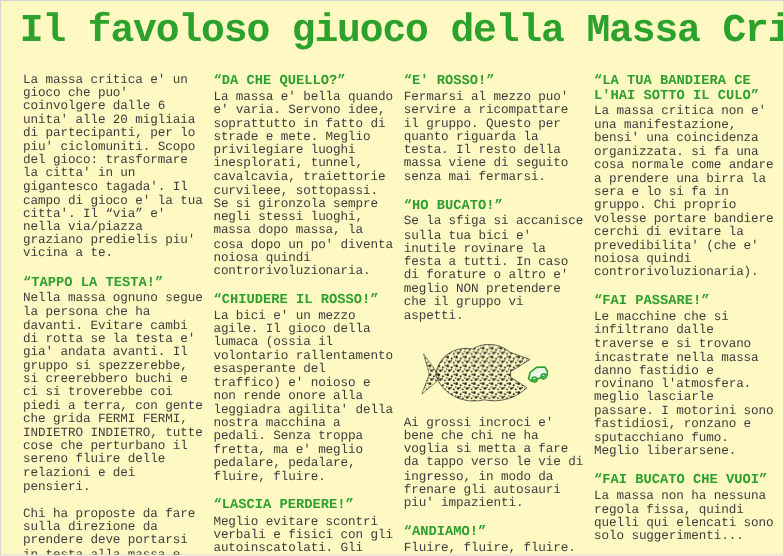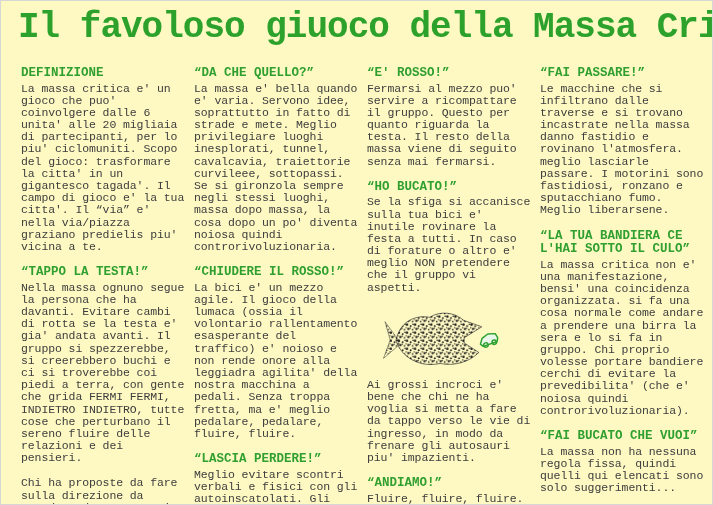--- a/index.html
+++ b/index.html
@@ -42,21 +42,20 @@
 <body>
 
 <div class="card">
 
   <h1 class="page-title">Il favoloso giuoco della Massa Critica</h1>
 
   <div class="cols">
 
     <div class="col">
       <div class="sec">
-        <h2>DEFINIZIONE</h2>
         <p>La massa critica e' un gioco che puo' coinvolgere dalle 6 unita' alle 20 migliaia di partecipanti, per lo piu' ciclomuniti. Scopo del gioco: trasformare la citta' in un gigantesco tagada'. Il campo di gioco e' la tua citta'. Il “via” e' nella via/piazza graziano predielis piu' vicina a te.</p>
       </div>
       <div class="sec">
         <h2>“TAPPO LA TESTA!”</h2>
         <p>Nella massa ognuno segue la persona che ha davanti. Evitare cambi di rotta se la testa e' gia' andata avanti. Il gruppo si spezzerebbe, si creerebbero buchi e ci si troverebbe coi piedi a terra, con gente che grida FERMI FERMI, INDIETRO INDIETRO, tutte cose che perturbano il sereno fluire delle relazioni e dei pensieri.</p>
       </div>
       <div class="sec">
         <p>Chi ha proposte da fare sulla direzione da prendere deve portarsi in testa alla massa e mettersi in relazione con quelli che ha intorno per tirarli in mezzo nel suo piano. Ogni massa e' un esperimento avanzato di democrazia diretta.</p>
       </div>
     </div>
@@ -122,26 +121,26 @@
         <p>Ai grossi incroci e' bene che chi ne ha voglia si metta a fare da tappo verso le vie di ingresso, in modo da frenare gli autosauri piu' impazienti.</p>
       </div>
       <div class="sec">
         <h2>“ANDIAMO!”</h2>
         <p>Fluire, fluire, fluire. le indecisioni sono noiose quindi controrivoluzionarie. Se non si sa metta andare affidarsi al caso piuttosto che fermarsi.</p>
       </div>
     </div>
 
     <div class="col">
       <div class="sec">
+        <h2>“LA TUA BANDIERA CE L'HAI SOTTO IL CULO”</h2>
+        <p>La massa critica non e' una manifestazione, bensi' una coincidenza organizzata. si fa una cosa normale come andare a prendere una birra la sera e lo si fa in gruppo. Chi proprio volesse portare bandiere cerchi di evitare la prevedibilita' (che e' noiosa quindi controrivoluzionaria).</p>
+      </div>
+      <div class="sec">
         <h2>“FAI PASSARE!”</h2>
         <p>Le macchine che si infiltrano dalle traverse e si trovano incastrate nella massa danno fastidio e rovinano l'atmosfera. meglio lasciarle passare. I motorini sono fastidiosi, ronzano e sputacchiano fumo. Meglio liberarsene.</p>
-      </div>
-      <div class="sec">
-        <h2>“LA TUA BANDIERA CE L'HAI SOTTO IL CULO”</h2>
-        <p>La massa critica non e' una manifestazione, bensi' una coincidenza organizzata. si fa una cosa normale come andare a prendere una birra la sera e lo si fa in gruppo. Chi proprio volesse portare bandiere cerchi di evitare la prevedibilita' (che e' noiosa quindi controrivoluzionaria).</p>
       </div>
       <div class="sec">
         <h2>“FAI BUCATO CHE VUOI”</h2>
         <p>La massa non ha nessuna regola fissa, quindi quelli qui elencati sono solo suggerimenti...</p>
       </div>
 
       <svg class="fish fish-left" width="150" height="82" viewBox="0 0 160 90">
         <path d="M24,46 L5,20 L12,45 L3,70 L24,52 Z" fill="url(#crowd)" stroke="#1c1c1c" stroke-width="0.6"></path>
         <path d="M20,46
                  C24,22 44,10 66,14

